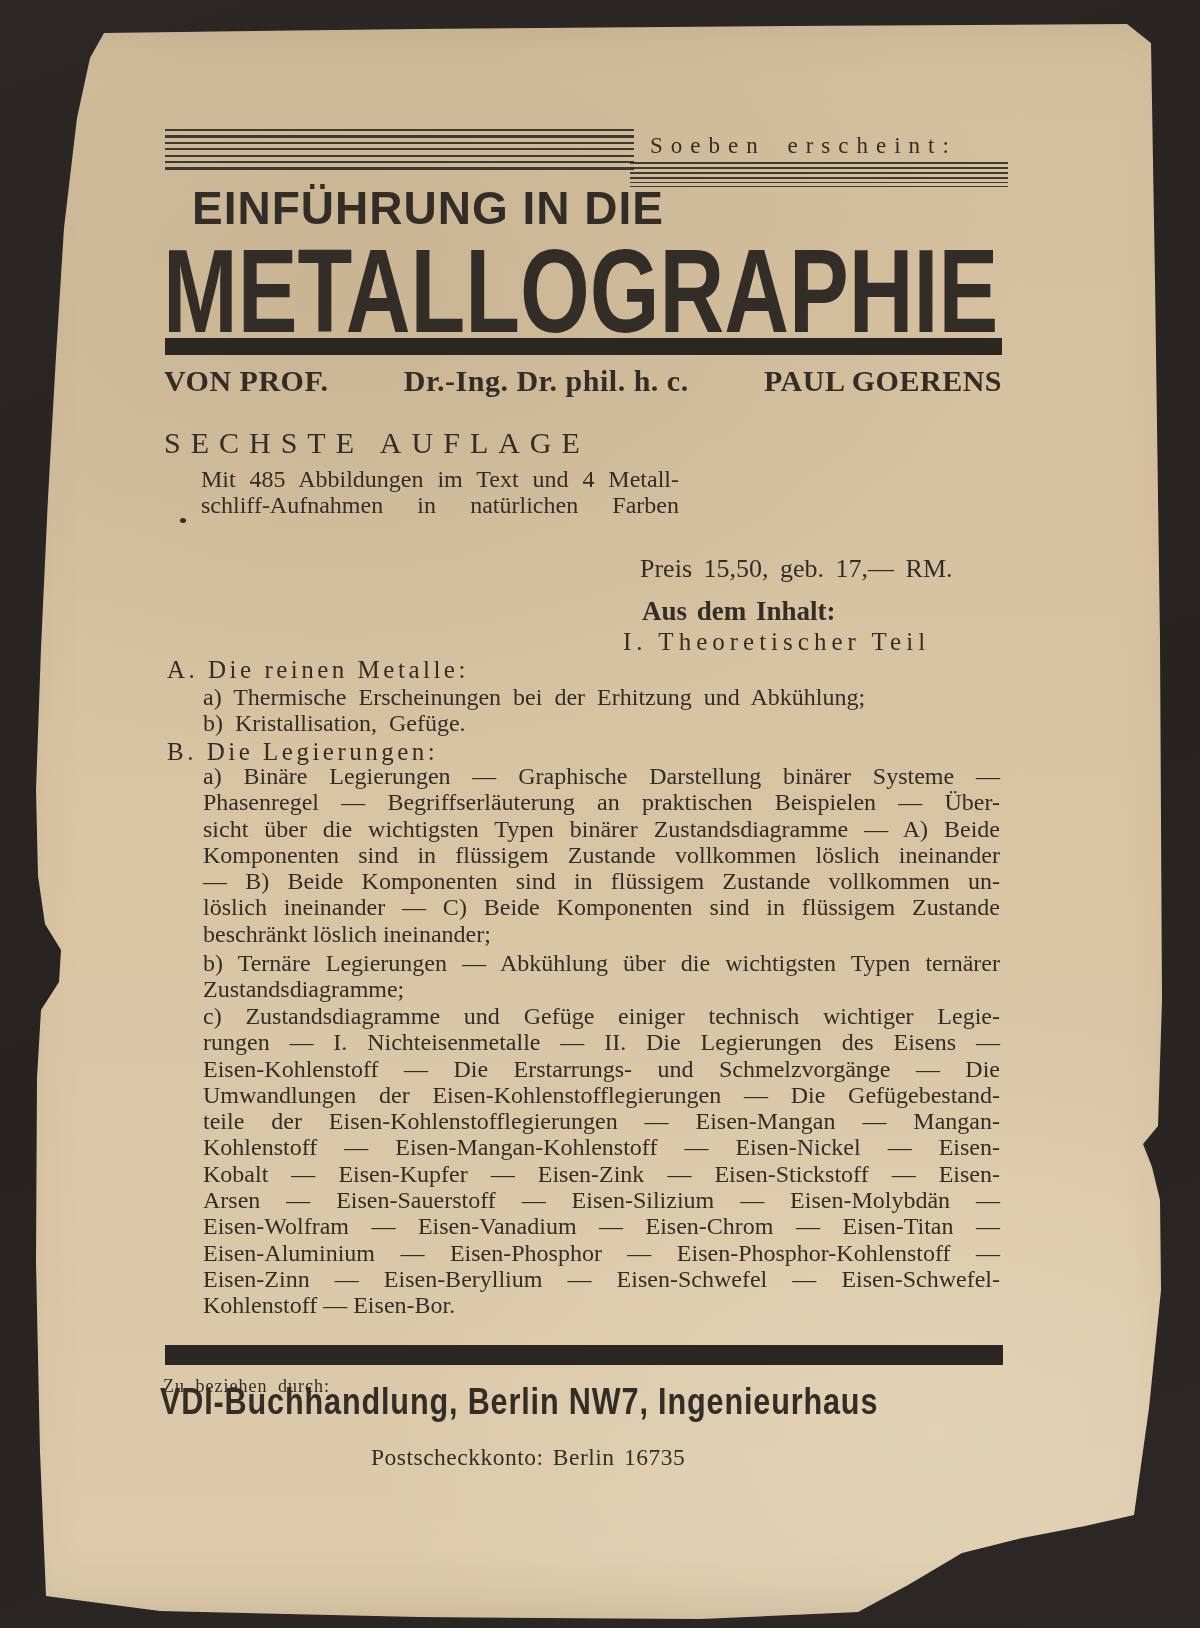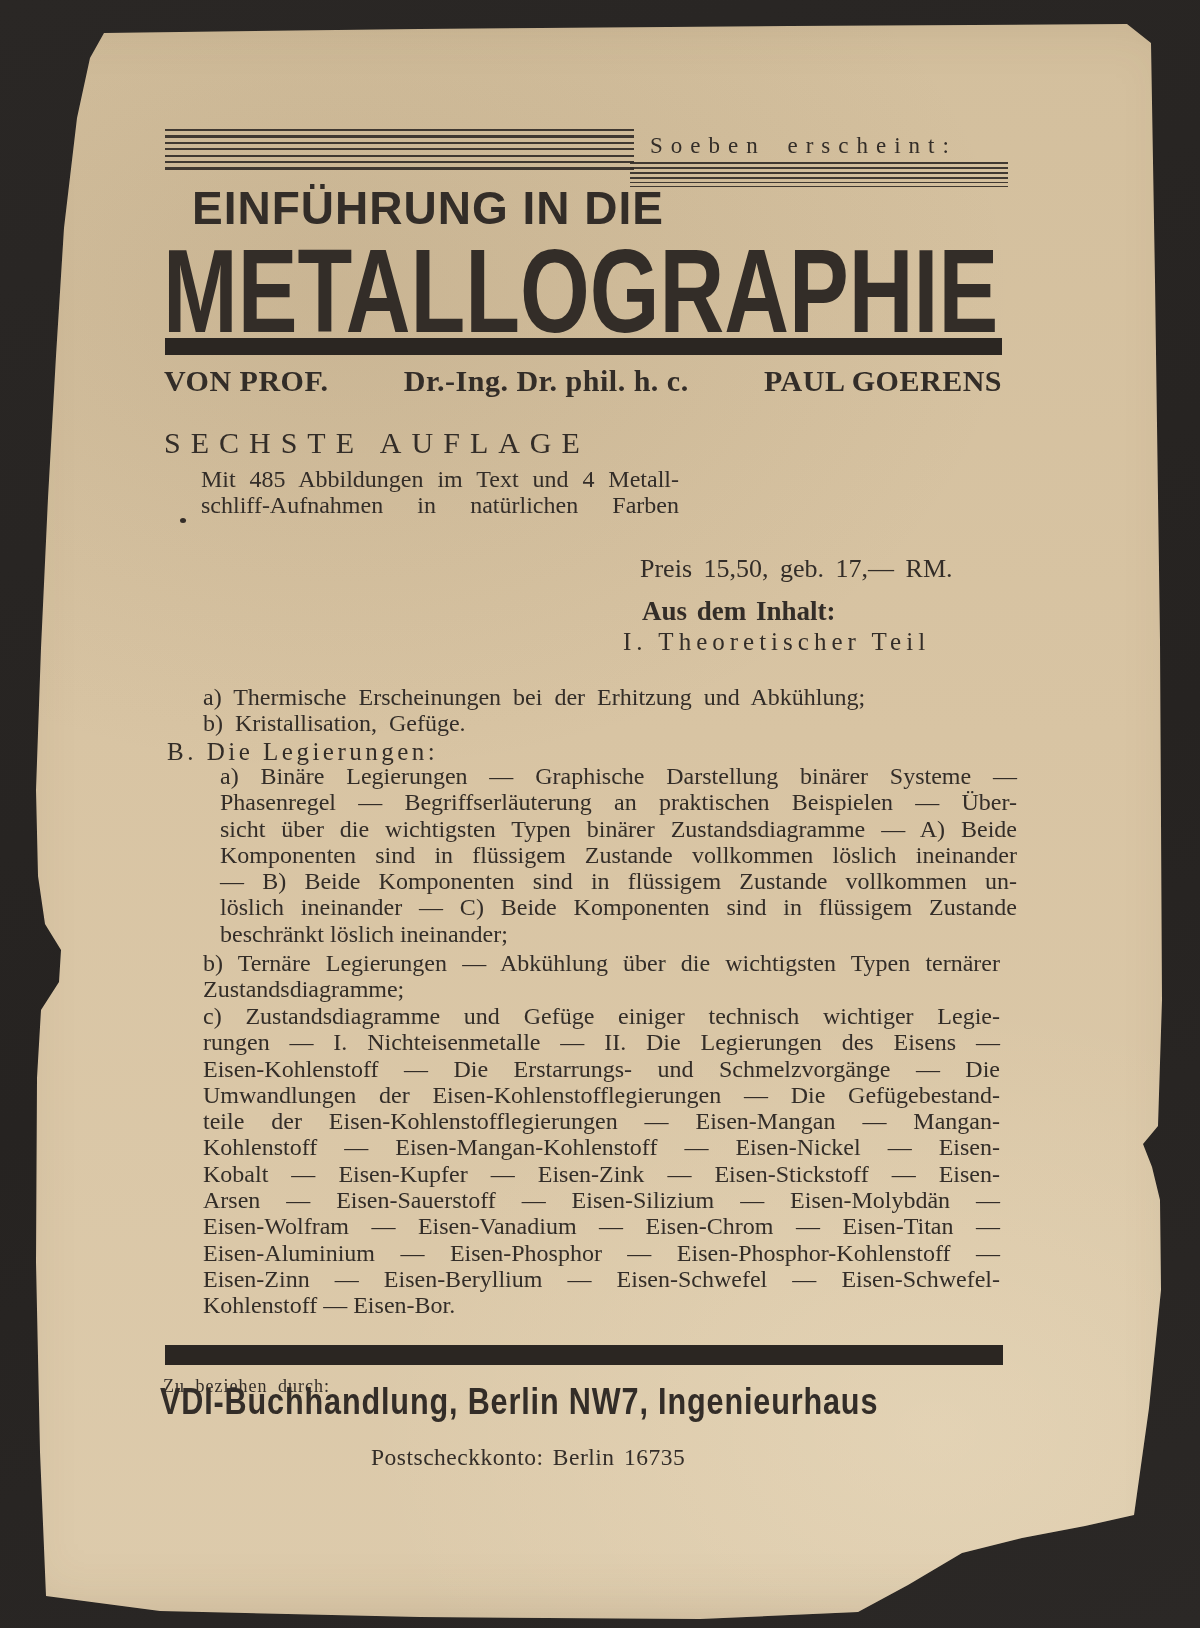--- a/index.html
+++ b/index.html
@@ -56,21 +56,21 @@
   .c-header{left:642px;top:596px;font-size:27px;font-weight:700;word-spacing:3px;white-space:nowrap;}
   .c-part{left:623px;top:628px;font-size:25px;letter-spacing:5px;white-space:nowrap;}
   .sec-heading{font-size:25px;letter-spacing:3.5px;white-space:nowrap;}
   .a-head{left:167px;top:656px;}
   .b-head{left:167px;top:738px;}
   .body-txt{font-size:24px;line-height:26.3px;color:var(--ink);}
   .a-items{left:203px;top:684px;width:797px;word-spacing:6px;}
   .para{width:797px;}
   .para .tline{text-align:justify;text-align-last:justify;}
   .para .tline-last{text-align-last:left;}
-  .para-a{left:203px;top:763px;margin-left:17px;}
+  .para-a{left:203px;top:763px;}
   .para-b{left:203px;top:950px;}
   .para-c{left:203px;top:1003px;}
   .zu{left:163px;top:1376px;font-size:18px;letter-spacing:1px;word-spacing:5px;white-space:nowrap;}
   .vdi{left:160px;top:1384px;font-size:36px;line-height:1;white-space:nowrap;}
   .vdi > span{display:inline-block;transform:scaleX(.85);transform-origin:left top;letter-spacing:1px;}
   .postal{left:371px;top:1444px;font-size:23.5px;letter-spacing:.5px;word-spacing:3px;white-space:nowrap;}
 </style>
 </head>
 <body>
 
@@ -102,20 +102,21 @@
         <div class="tline tline-last">schliff-Aufnahmen in natürlichen Farben</div>
       </div>
 
     <div class="abs print-dot"></div>
 
     <div class="abs price">Preis 15,50, geb. 17,— RM.</div>
 
     <div class="abs c-header">Aus dem Inhalt:</div>
     <div class="abs c-part">I. Theoretischer Teil</div>
 
+    <div class="abs sec-heading a-head">A. Die reinen Metalle:</div>
 
     <div class="abs a-items body-txt">
         <div class="tline">a) Thermische Erscheinungen bei der Erhitzung und Abkühlung;</div>
         <div class="tline tline-last">b) Kristallisation, Gefüge.</div>
       </div>
 
     <div class="abs sec-heading b-head">B. Die Legierungen:</div>
 
     <div class="abs para para-a body-txt">
         <div class="tline">a) Binäre Legierungen — Graphische Darstellung binärer Systeme —</div>

